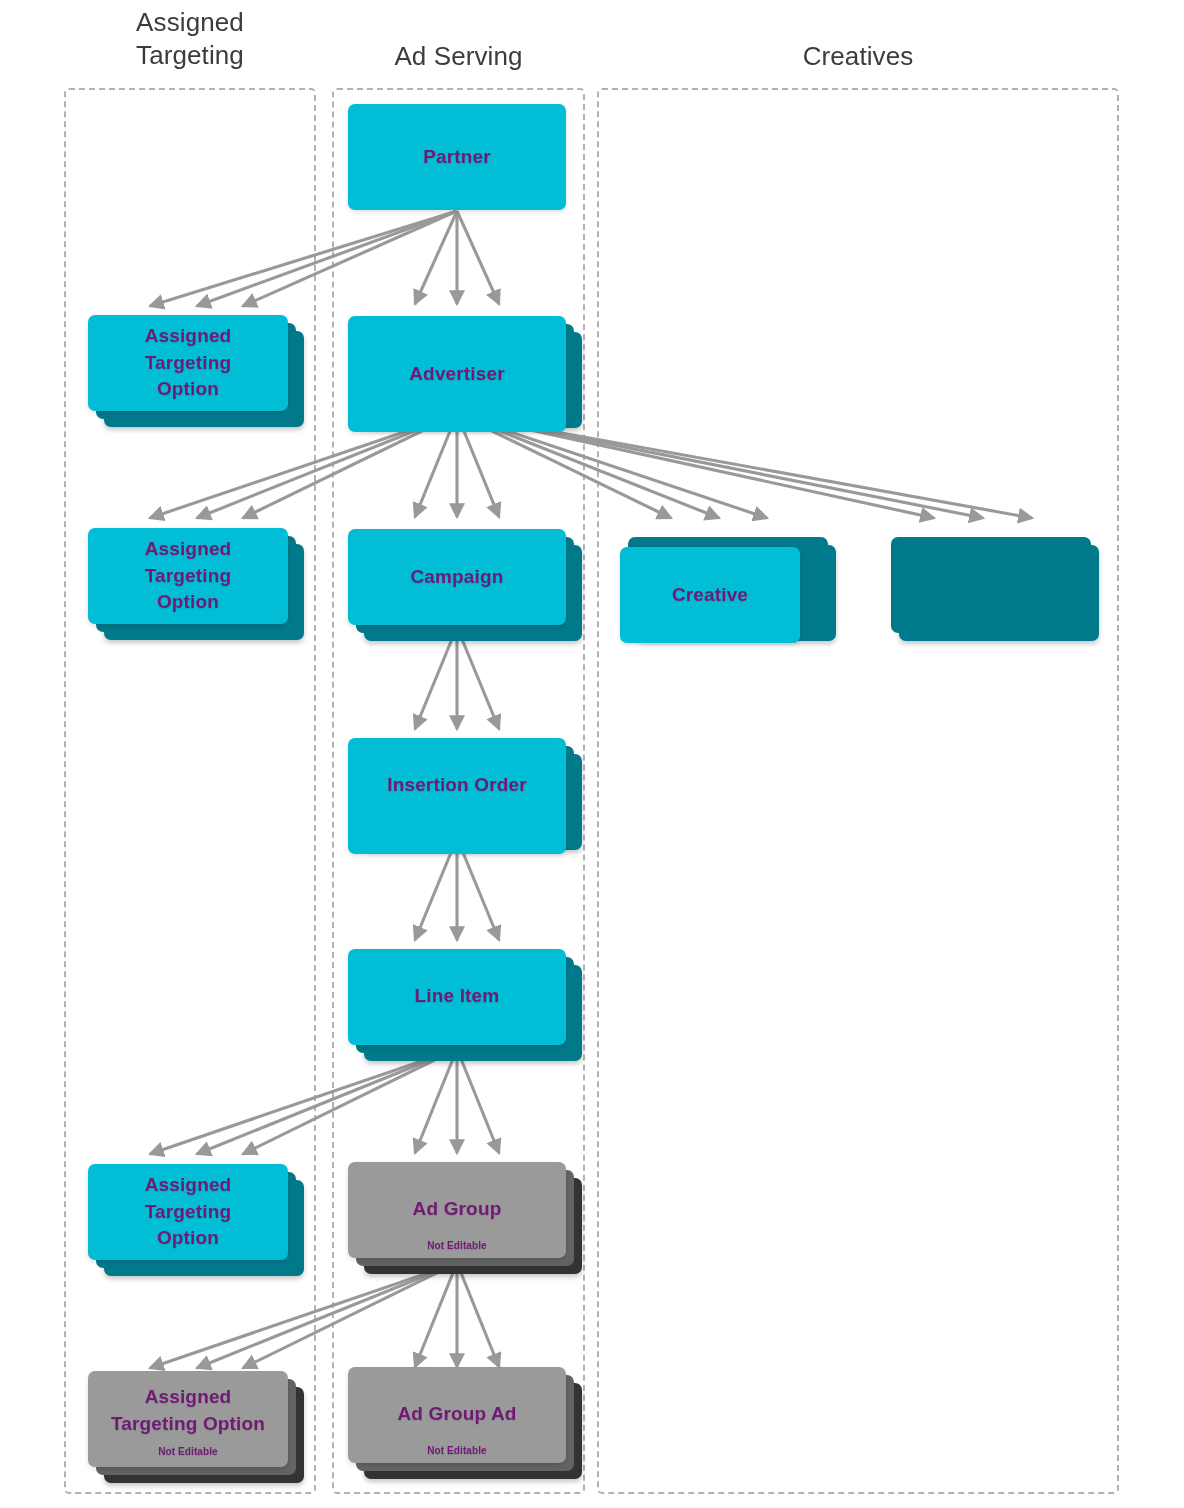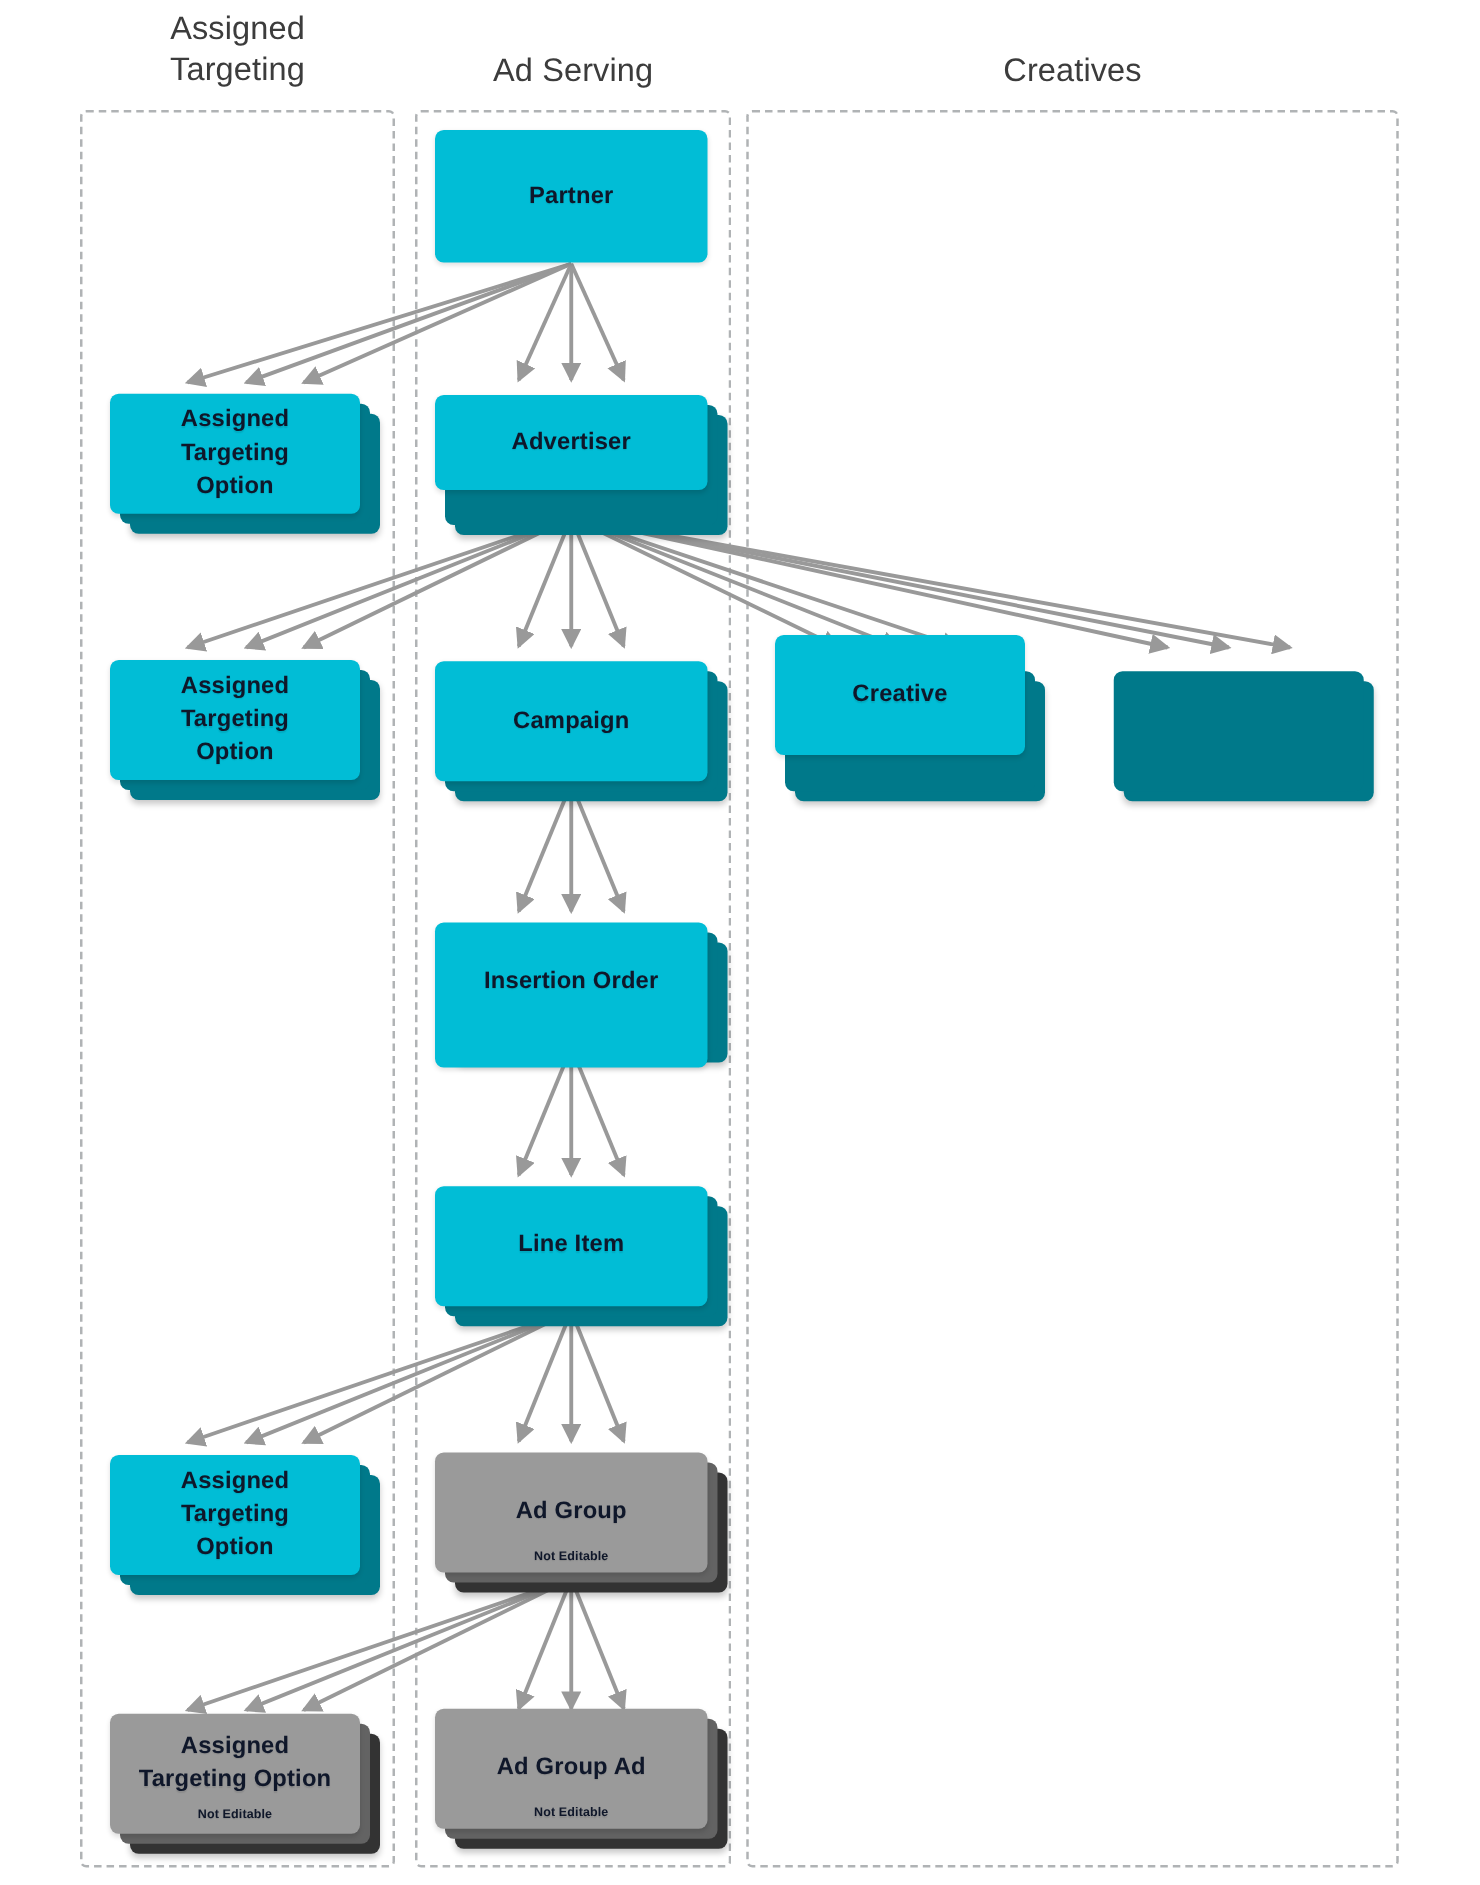--- a/index.html
+++ b/index.html
@@ -39,21 +39,21 @@
   }
 
   
   .node {
     position: absolute;
     border-radius: 7px;
     display: flex;
     flex-direction: column;
     align-items: center;
     justify-content: center;
-    color: #0f172a;
+    color: #701a75;
     text-align: center;
     z-index: 5;
   }
   .node .title {
     font-weight: bold;
     font-size: 19px;
     line-height: 1.42;
     letter-spacing: 0.15px;
     text-shadow: 0 1px 1px rgba(0,0,0,0.10);
   }
@@ -170,41 +170,41 @@
   <div class="plate t2 shadowed" style="left:104px; top:331px; width:200px; height:96px;"></div>
   <div class="plate t1" style="left:96px; top:323px; width:200px; height:96px;"></div>
   <div class="node cyan" style="left:88px; top:315px; width:200px; height:96px;">
     <div class="title">Assigned</div>
     <div class="title">Targeting</div>
     <div class="title">Option</div>
   </div>
 
   <div class="plate t2 shadowed" style="left:364px; top:332px; width:218px; height:96px;"></div>
   <div class="plate t1" style="left:356px; top:324px; width:218px; height:96px;"></div>
-  <div class="node cyan" style="left:348px; top:316px; width:218px; height:76px;">
+  <div class="node cyan" style="left:348px; top:316px; width:218px; height:116px;">
     <div class="title">Advertiser</div>
   </div>
 
   <div class="plate t2 shadowed" style="left:104px; top:544px; width:200px; height:96px;"></div>
   <div class="plate t1" style="left:96px; top:536px; width:200px; height:96px;"></div>
   <div class="node cyan" style="left:88px; top:528px; width:200px; height:96px;">
     <div class="title">Assigned</div>
     <div class="title">Targeting</div>
     <div class="title">Option</div>
   </div>
 
   <div class="plate t2 shadowed" style="left:364px; top:545px; width:218px; height:96px;"></div>
   <div class="plate t1" style="left:356px; top:537px; width:218px; height:96px;"></div>
   <div class="node cyan" style="left:348px; top:529px; width:218px; height:96px;">
     <div class="title">Campaign</div>
   </div>
 
   <div class="plate t2 shadowed" style="left:636px; top:545px; width:200px; height:96px;"></div>
   <div class="plate t1" style="left:628px; top:537px; width:200px; height:96px;"></div>
-  <div class="node cyan" style="left:620px; top:508px; width:200px; height:96px;">
+  <div class="node cyan" style="left:620px; top:547px; width:180px; height:96px;">
     <div class="title">Creative</div>
   </div>
 
   <div class="plate t2 shadowed" style="left:899px; top:545px; width:200px; height:96px;"></div>
   <div class="plate t1" style="left:891px; top:537px; width:200px; height:96px;"></div>
 
   <div class="plate t2 shadowed" style="left:364px; top:754px; width:218px; height:96px;"></div>
   <div class="plate t1" style="left:356px; top:746px; width:218px; height:96px;"></div>
   <div class="node cyan offset-up" style="left:348px; top:738px; width:218px; height:116px;">
     <div class="title">Insertion Order</div>

